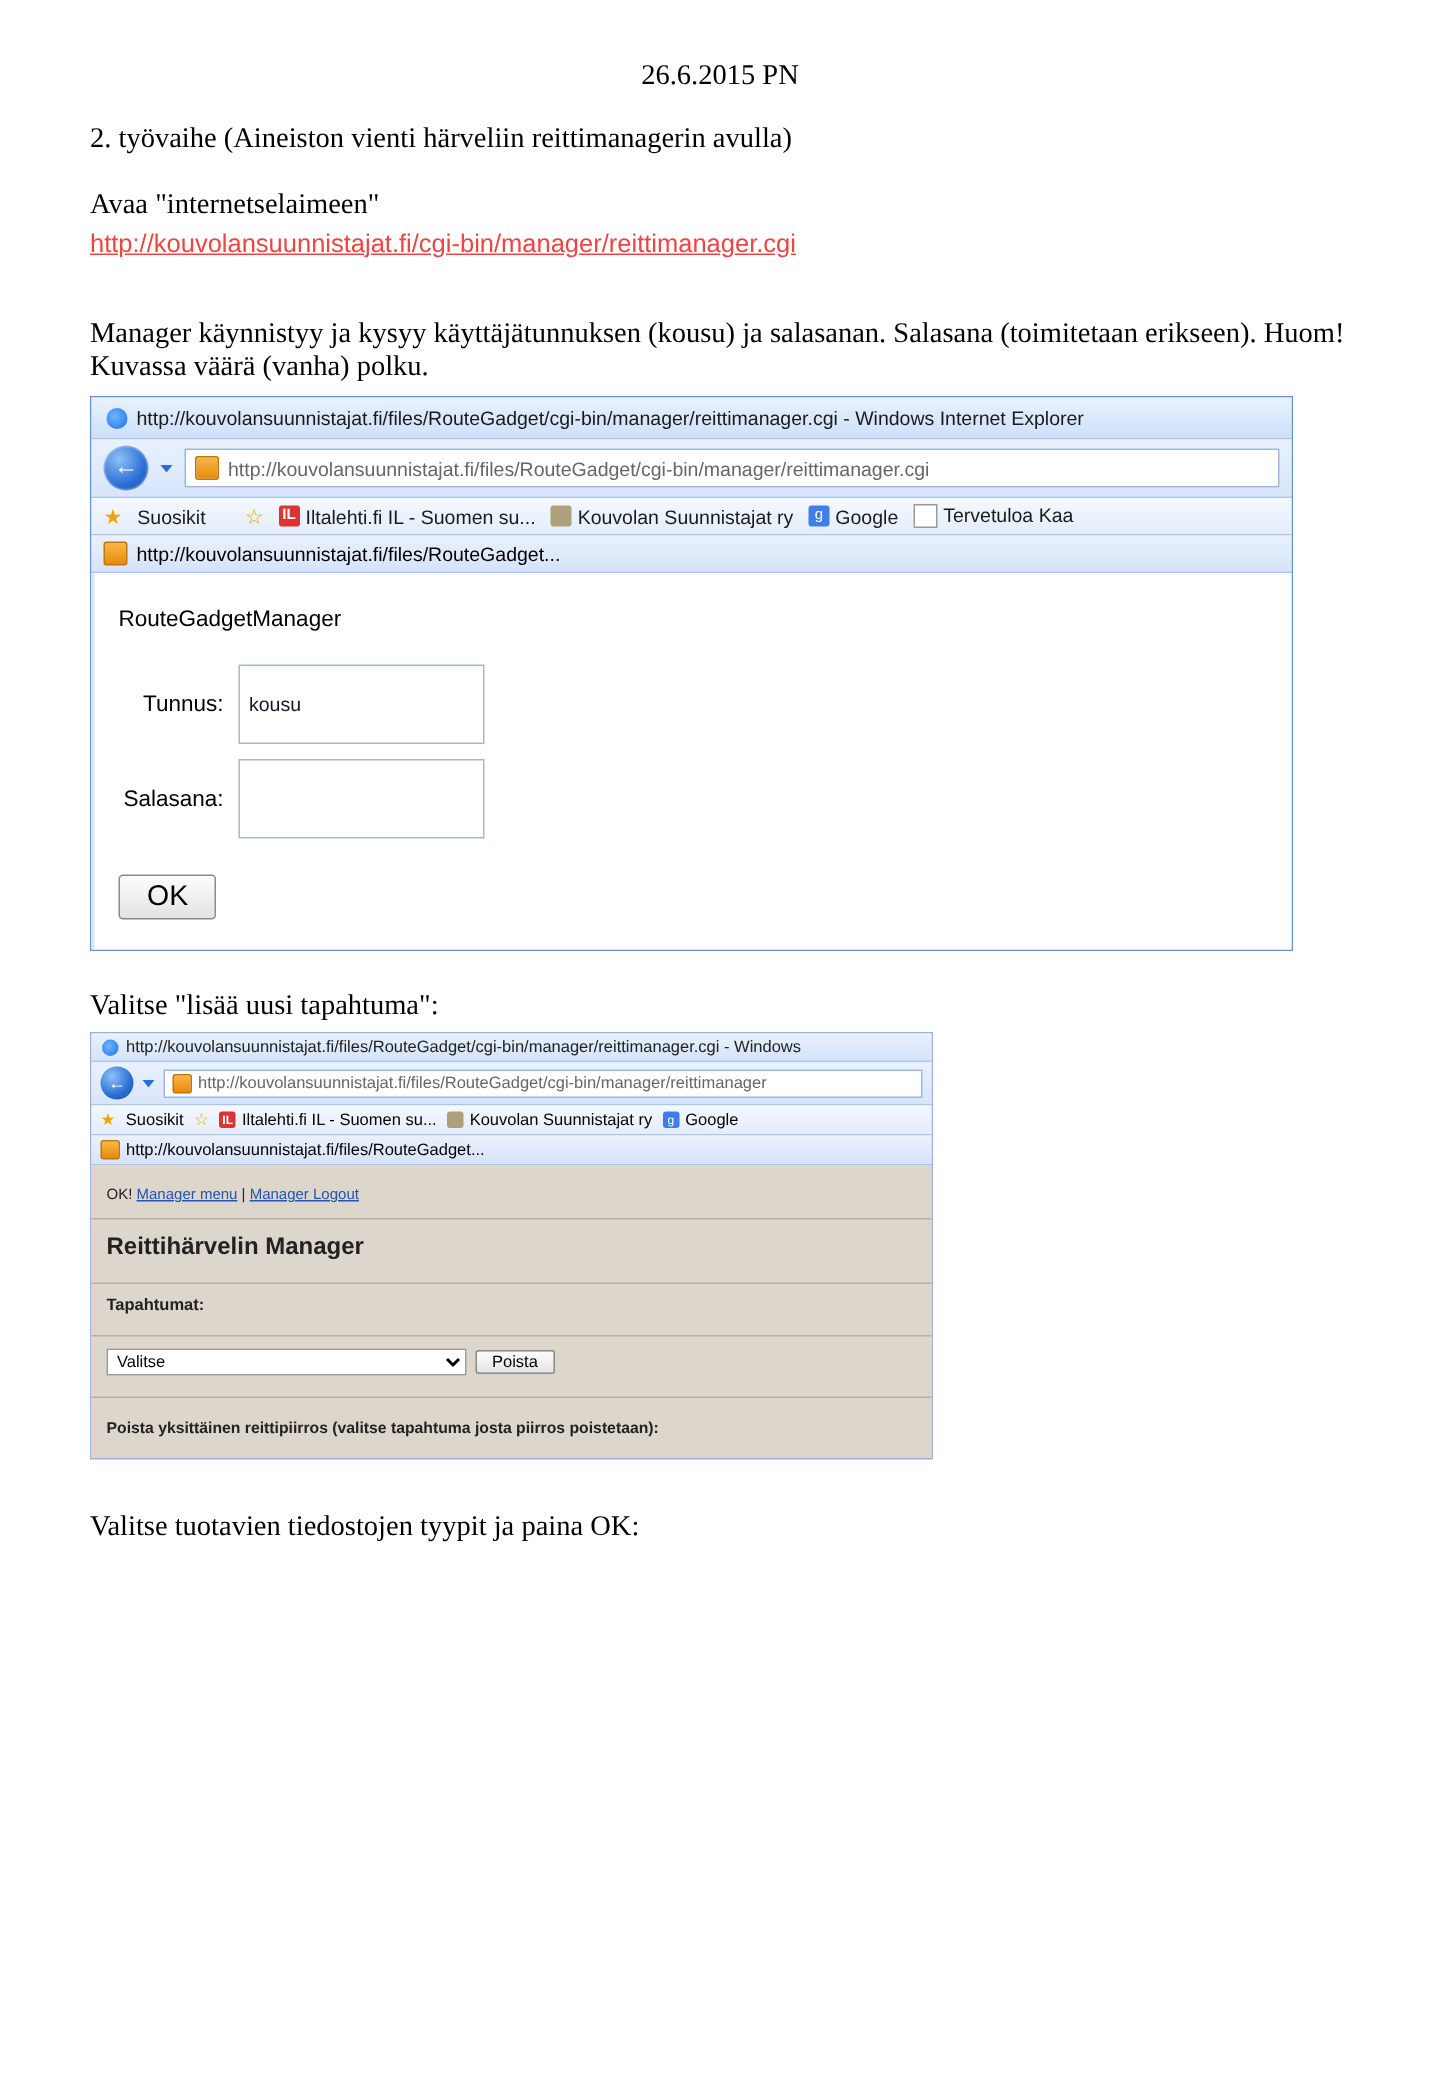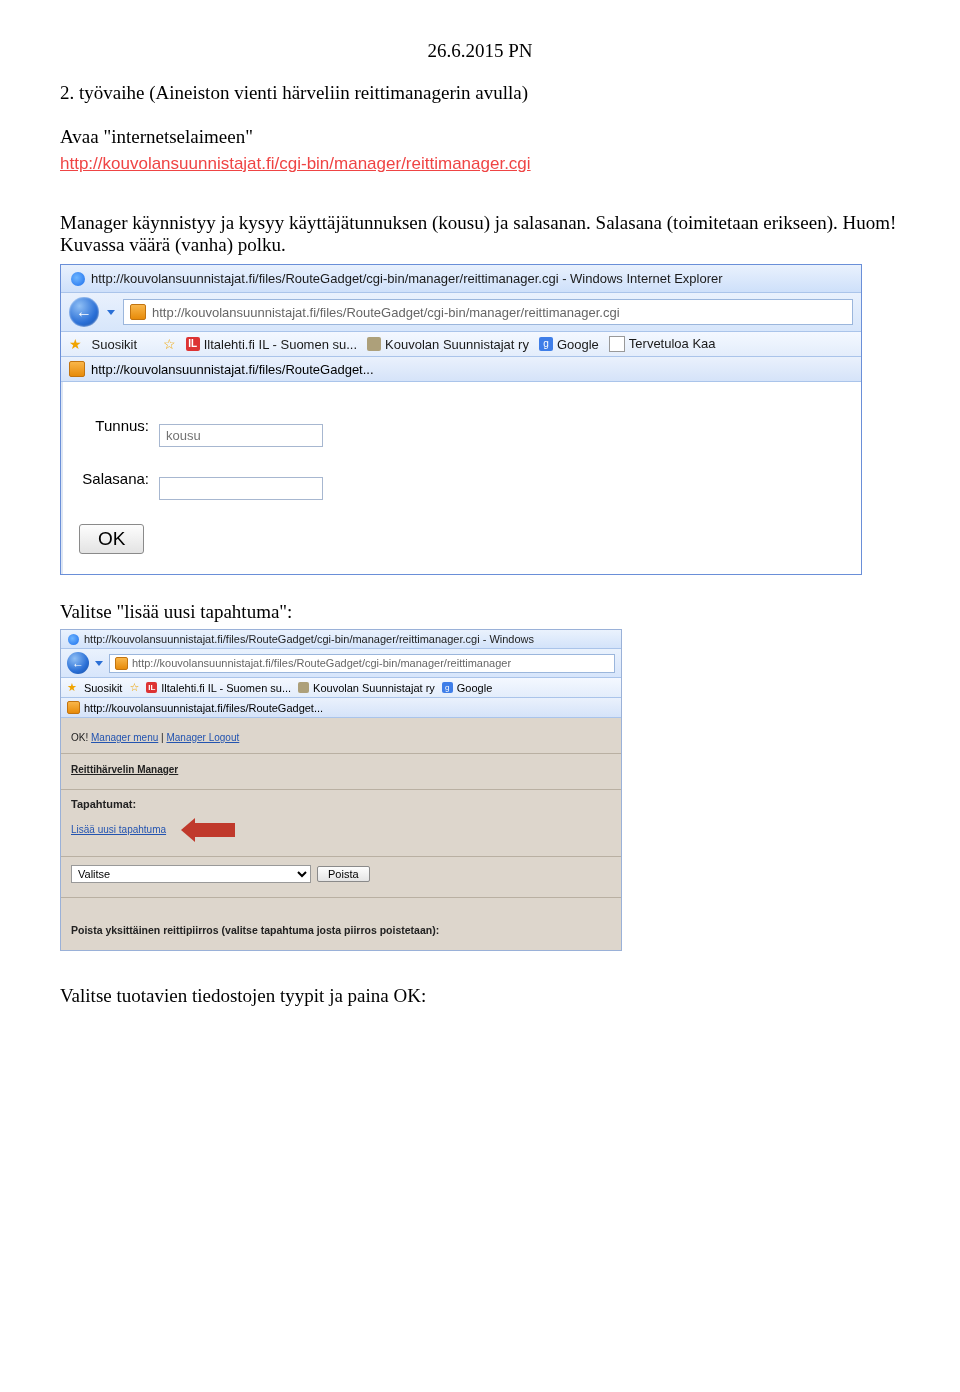--- a/index.html
+++ b/index.html
@@ -126,26 +126,25 @@
   .rg-title {
     font-size: 15px;
     margin-bottom: 22px;
   }
   .rg-row {
     display:flex; align-items:center; gap:10px; margin-bottom:10px;
   }
   .rg-row label { width:70px; font-size:15px;text-align:right; }
   .rg-input {
     border:1px solid #a7b7d0;
-    padding:3px 6px;
+    padding:18px 6px;
     width:150px;
     font-family: Arial, sans-serif;
     font-size:13px;
-    color:#737373;
-    margin-top:20px;
+    color:#0f172a;
   }
   .ok-btn {
     margin-top: 14px;
     background: linear-gradient(#fdfdfd,#e3e3e3);
     border:1px solid #8a8a8a;
     border-radius:3px;
     padding:3px 18px;
     font-size:19px;
   }
   .left-shadow {
@@ -193,21 +192,21 @@
     padding:3px 6px;border-bottom:1px solid #aac4ea;
     display:flex;align-items:center;gap:4px;
   }
   .mgr-panel {
     background:#ddd6cc;
     padding:14px 10px 14px 10px;
     color:#222;
   }
   .mgr-links { font-size:10px; margin-bottom:10px; }
   .mgr-links .lk { color:#2354b0; text-decoration:underline; }
-  .mgr-h { font-weight:bold; font-size:10px; margin:10px 0 14px 0; color:#222;text-decoration:underline;}
+  .mgr-h { font-weight:bold; font-size:16px; margin:10px 0 14px 0; color:#222;}
   .mgr-section { font-weight:bold; font-size:11px; margin-bottom:8px;}
   .mgr-add {
     color:#2354b0; text-decoration:underline; font-size:10px;
   }
   .arrow-right {
     display:inline-block; vertical-align:middle; margin-left:12px;
   }
   .arrow-body {
     display:inline-block;width:40px;height:14px;background:#c0392b;vertical-align:middle;
   }
@@ -217,21 +216,21 @@
   .mgr-sel {
     margin-top:6px;display:flex;align-items:center;gap:6px;
   }
   .mgr-sel select {
     width:240px;font-size:11px;border:1px solid #999;background:#fff;padding:1px 2px;
   }
   .mgr-btn {
     background:linear-gradient(#fdfdfd,#e4e4e4);border:1px solid #8a8a8a;border-radius:2px;
     padding:1px 10px;font-size:11px;
   }
-  .mgr-note { font-weight:bold; font-size:10.5px; margin-top:26px;}
+  .mgr-note { font-weight:bold; font-size:10.5px; margin-top:14px;}
   .divider { height:1px;background:#b9b0a2;margin:8px -10px; }
 
   .body-para { margin: 26px 0 6px 0; }
 </style>
 </head>
 <body>
 
 
 
 <div class="header-date">26.6.2015 PN</div>
@@ -279,20 +278,21 @@
     <span class="fav-item">
         <span class="pg-icon"></span>
         <span>Tervetuloa Kaa</span>
       </span>
   </div>
   <div class="ie-tabbar">
     <span class="ie-url-icon"></span>
     <span>http://kouvolansuunnistajat.fi/files/RouteGadget...</span>
   </div>
   <div class="ie-content">
+    <div class="rg-title">RouteGadgetManager</div>
     <div class="rg-row">
       <label>Tunnus:</label>
       <input class="rg-input" type="text" value="kousu" style="">
     </div>
     <div class="rg-row">
       <label>Salasana:</label>
       <input class="rg-input" type="password" style="">
     </div>
     <button class="ok-btn">OK</button>
   </div>
@@ -338,24 +338,20 @@
   <div class="mgr-panel">
     <div class="mgr-links">
       <span>OK!</span>
       <span class="lk">Manager menu</span> |
       <span class="lk">Manager Logout</span>
     </div>
     <div class="divider"></div>
     <div class="mgr-h">Reittihärvelin Manager</div>
     <div class="divider"></div>
     <div class="mgr-section">Tapahtumat:</div>
-    <div>
-      <span class="mgr-add">Lisää uusi tapahtuma</span>
-      <span class="arrow-right"><span class="arrow-head"></span><span class="arrow-body"></span></span>
-    </div>
     <div class="divider" style="margin-top:14px"></div>
     <div class="mgr-sel">
       <select>
         <option>Valitse</option>
       </select>
       <button class="mgr-btn">Poista</button>
     </div>
     <div class="divider" style="margin-top:14px"></div>
     <div class="mgr-note">Poista yksittäinen reittipiirros (valitse tapahtuma josta piirros poistetaan):</div>
   </div>

